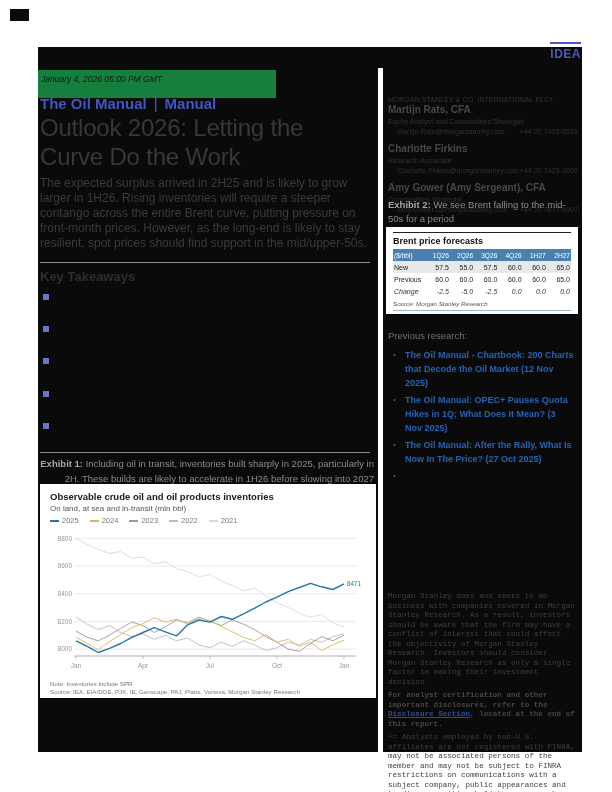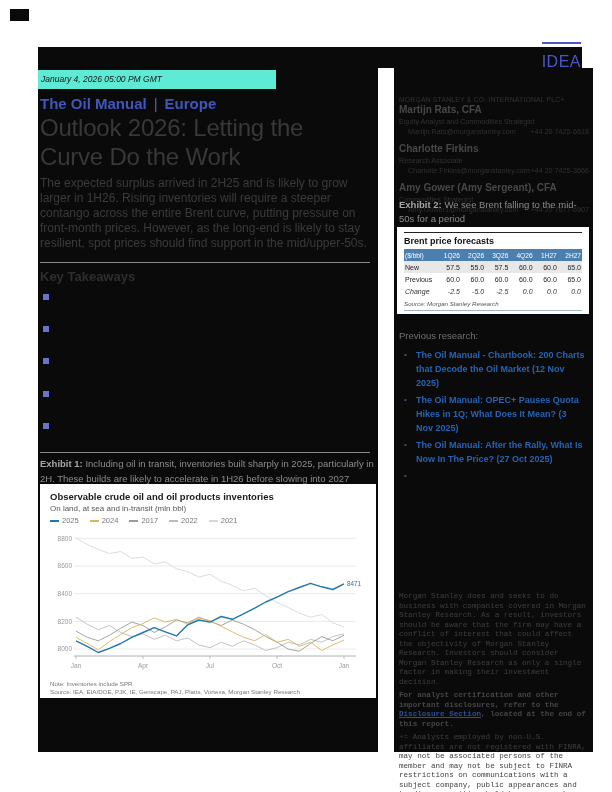--- a/index.html
+++ b/index.html
@@ -2,40 +2,40 @@
 <html><head>
 <meta charset="utf-8">
 <style>
   * { margin:0; padding:0; box-sizing:border-box; }
   html,body { width:612px; height:792px; background:#ffffff; font-family:"Liberation Sans", sans-serif; }
   #page { position:relative; width:612px; height:792px; background:#fff; overflow:hidden; }
 
   .corner-mark { position:absolute; left:10px; top:9px; width:19px; height:12px; background:#0a0a0a; }
 
   .band { position:absolute; left:38px; top:47px; width:544px; height:21px; background:#0a0a0a; }
-  .idea { position:absolute; right:1px; top:-5px; border-top:2.5px solid #4c57c5; padding-top:9px;
-          color:#4c57c5; font-weight:normal; font-size:16px; letter-spacing:.5px; }
+  .idea { position:absolute; right:1px; top:-5px; border-top:2.5px solid #4c57c5; padding-top:3px;
+          color:#4c57c5; font-weight:bold; font-size:12px; letter-spacing:.5px; }
 
   .col { position:absolute; top:68px; height:684px; background:#0a0a0a; }
   .col-left  { left:38px;  width:340px; }
-  .col-right { left:383px; width:199px;margin-left:11px; }
+  .col-right { left:383px; width:199px; }
 
   
-  .date-strip { position:absolute; left:0; top:2px; width:238px; height:19px; background:#5eead4;
+  .date-strip { position:absolute; left:0; top:2px; width:238px; height:28px; background:#15803d;
                 font-style:italic; font-size:8.5px; color:#151515; line-height:19px; padding-left:3px; }
   .pub-line { position:absolute; left:2px; top:27px; font-size:15px; font-weight:bold; color:#4156c0; }
   .pub-line .sep { font-weight:300; padding:0 7px; color:#4b60c6; }
   .main-title { position:absolute; left:2px; top:46px; width:326px; font-size:24px; line-height:28.5px;
                 color:#383838; letter-spacing:-.2px; }
   .lead { position:absolute; left:2px; top:108px; width:332px; font-size:12px; line-height:15px; color:#3b3b3b; }
   .rule1 { position:absolute; left:2px; top:194px; width:330px; border-top:1px solid #8a8a8a; }
   .kt-title { position:absolute; left:2px; top:201px; font-size:13px; font-weight:bold; color:#2e2e2e; }
   .kt-bullet { position:absolute; left:5px; width:6px; height:6px; background:#6674cc; }
   .rule2 { position:absolute; left:2px; top:384px; width:330px; border-top:1px solid #8a8a8a; }
-  .ex1-caption { position:absolute; left:2px; top:389px; width:334px; font-size:9.5px; line-height:14.5px; color:#8c8c8c; }
+  .ex1-caption { position:absolute; left:2px; top:389px; width:334px; font-size:9.5px; line-height:14.5px; color:#8c8c8c;text-align:right; }
   .ex-label { font-weight:bold; color:#a6a6a6; }
 
   .chart-box { position:absolute; left:2px; top:416px; width:336px; height:214px; background:#fff; padding:7px 10px 4px 10px; }
   .chart-title { font-size:9.5px; font-weight:bold; color:#1a1a1a; margin-bottom:2px; }
   .chart-subtitle { font-size:8px; color:#555; margin-bottom:3px; }
   .chart-legend { display:flex; gap:11px; align-items:center; font-size:7.5px; color:#777; margin-bottom:1px; }
   .chart-legend .li { display:flex; gap:3px; align-items:center; }
   .chart-legend .dash { width:9px; height:0; border-top:2px solid; display:inline-block; }
   .chart-note, .chart-source { font-size:6.2px; color:#777; line-height:8px; }
 
@@ -79,21 +79,21 @@
 
   <div class="band">
     <div class="idea">IDEA</div>
   </div>
 
   <div class="col col-left">
 
     <div class="date-strip">January 4, 2026 05:00 PM GMT</div>
 
     <div class="pub-line">
-      <span>The Oil Manual</span><span class="sep">|</span><span>Europe</span>
+      <span>The Oil Manual</span><span class="sep">|</span><span>Manual</span>
     </div>
 
     <div class="main-title">Outlook 2026: Letting the Curve Do the Work</div>
 
     <div class="lead">The expected surplus arrived in 2H25 and is likely to grow larger in 1H26. Rising inventories will require a steeper contango across the entire Brent curve, putting pressure on front-month prices. However, as the long-end is likely to stay resilient, spot prices should find support in the mid/upper-50s.</div>
 
     <div class="rule1"></div>
     <div class="kt-title">Key Takeaways</div>
 
     <div class="kt-bullet" style="top:226px"></div>
@@ -116,21 +116,21 @@
           <span class="li">
             <span class="dash" style="border-top-color: rgb(34, 120, 168);"></span>
             <span>2025</span>
           </span>
           <span class="li">
             <span class="dash" style="border-top-color: rgb(217, 183, 92);"></span>
             <span>2024</span>
           </span>
           <span class="li">
             <span class="dash" style="border-top-color: rgb(154, 154, 154);"></span>
-            <span>2017</span>
+            <span>2023</span>
           </span>
           <span class="li">
             <span class="dash" style="border-top-color: rgb(188, 188, 188);"></span>
             <span>2022</span>
           </span>
           <span class="li">
             <span class="dash" style="border-top-color: rgb(216, 216, 216);"></span>
             <span>2021</span>
           </span>
         </div>

